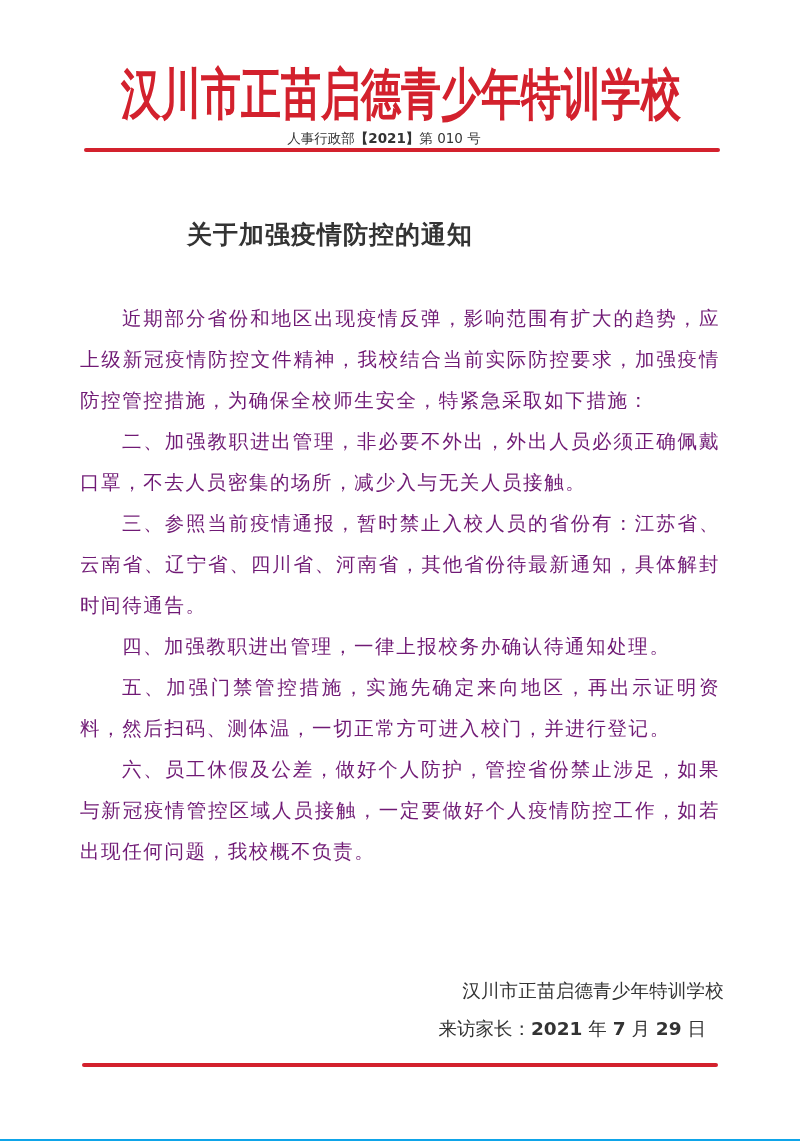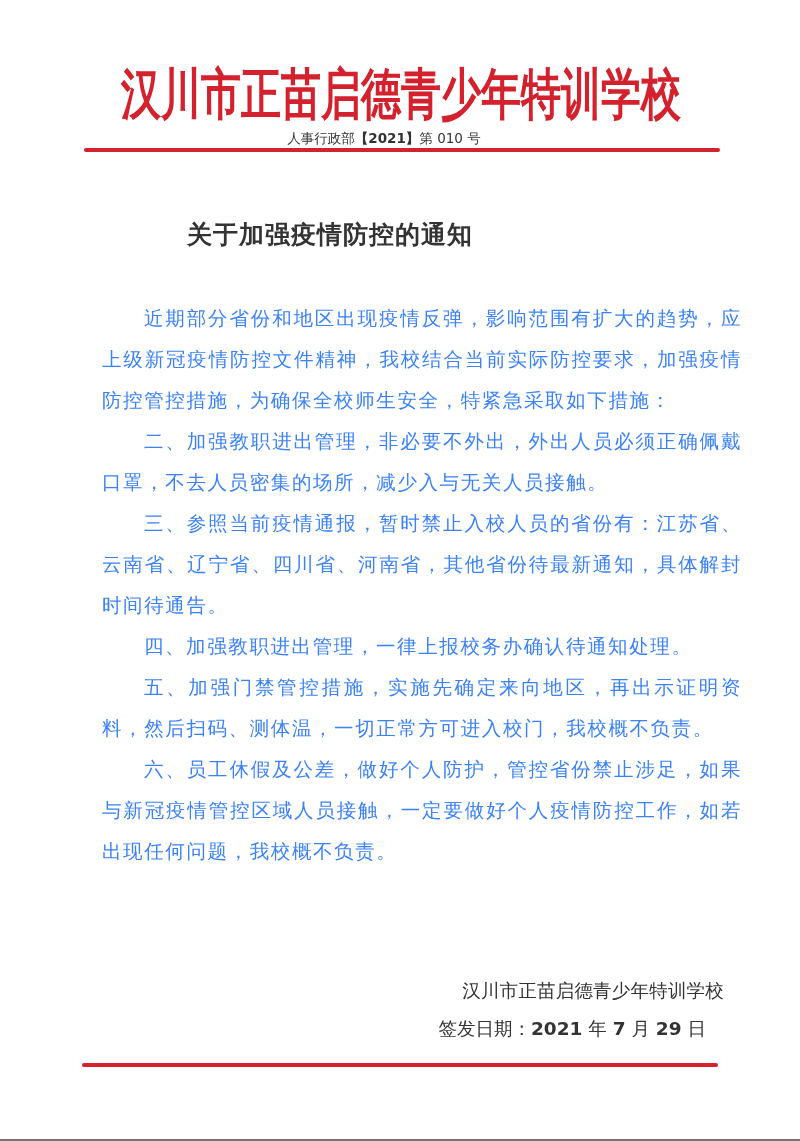--- a/index.html
+++ b/index.html
@@ -13,21 +13,21 @@
       position: relative;
       font-family: "DejaVu Serif", "Liberation Serif", serif;
       color: #2b2b2b;
     }
     .page {
       position: absolute;
       left: 0; top: 0;
       width: 800px;
       height: 1141px;
       background: #ffffff;
-      border-bottom: 2px solid #737373;
+      border-bottom: 2px solid #0ea5e9;
     }
     .letterhead-title {
       position: absolute;
       left: 118px;
       top: 62px;
       width: 566px;
       height: 64px;
       text-align: center;
       color: #d3212d;
       font-family: "DejaVu Sans", "Liberation Sans", sans-serif;
@@ -76,24 +76,23 @@
     }
 
     .body {
       position: absolute;
       left: 80px;
       top: 298px;
       width: 640px;
       font-family: "DejaVu Serif", "Liberation Serif", serif;
       font-size: 19.5px;
       line-height: 41px;
-      color: #3b82f6;
+      color: #701a75;
       letter-spacing: 1.6px;
       text-align: justify;
-      margin-left: 22px;
     }
     .body p {
       text-indent: 2.15em;
       margin: 0;
     }
 
     .signature {
       position: absolute;
       right: 76px;
       top: 972px;
@@ -123,28 +122,28 @@
 
   <div class="rule rule-top"></div>
 
   <h1 class="notice-title">关于加强疫情防控的通知</h1>
 
   <div class="body">
     <p>近期部分省份和地区出现疫情反弹，影响范围有扩大的趋势，应上级新冠疫情防控文件精神，我校结合当前实际防控要求，加强疫情防控管控措施，为确保全校师生安全，特紧急采取如下措施：</p>
     <p>二、加强教职进出管理，非必要不外出，外出人员必须正确佩戴口罩，不去人员密集的场所，减少入与无关人员接触。</p>
     <p>三、参照当前疫情通报，暂时禁止入校人员的省份有：江苏省、云南省、辽宁省、四川省、河南省，其他省份待最新通知，具体解封时间待通告。</p>
     <p>四、加强教职进出管理，一律上报校务办确认待通知处理。</p>
-    <p>五、加强门禁管控措施，实施先确定来向地区，再出示证明资料，然后扫码、测体温，一切正常方可进入校门，我校概不负责。</p>
+    <p>五、加强门禁管控措施，实施先确定来向地区，再出示证明资料，然后扫码、测体温，一切正常方可进入校门，并进行登记。</p>
     <p>六、员工休假及公差，做好个人防护，管控省份禁止涉足，如果与新冠疫情管控区域人员接触，一定要做好个人疫情防控工作，如若出现任何问题，我校概不负责。</p>
   </div>
 
   <div class="signature">
     <div class="school">汉川市正苗启德青少年特训学校</div>
     <div class="date">
-      <span>签发日期：</span><span class="num">2021</span>
+      <span>来访家长：</span><span class="num">2021</span>
       <span>年</span>
       <span class="num">7</span>
       <span>月</span>
       <span class="num">29</span>
       <span>日</span>
     </div>
   </div>
 
   <div class="rule rule-bottom"></div>
 

